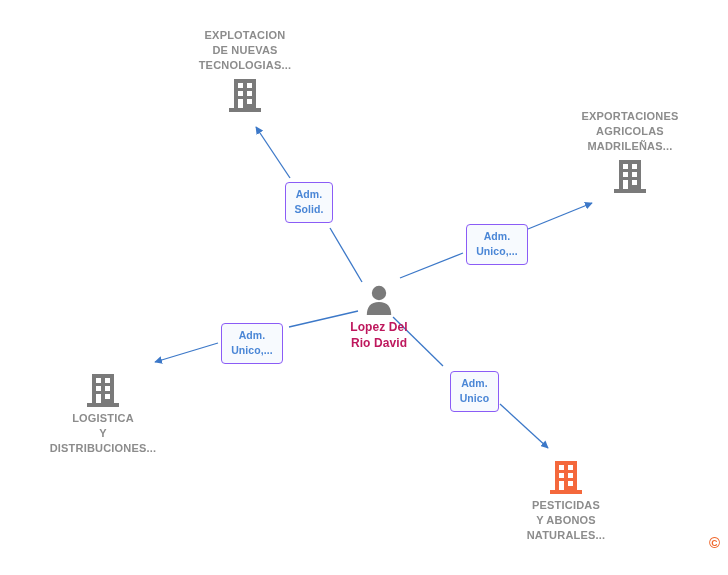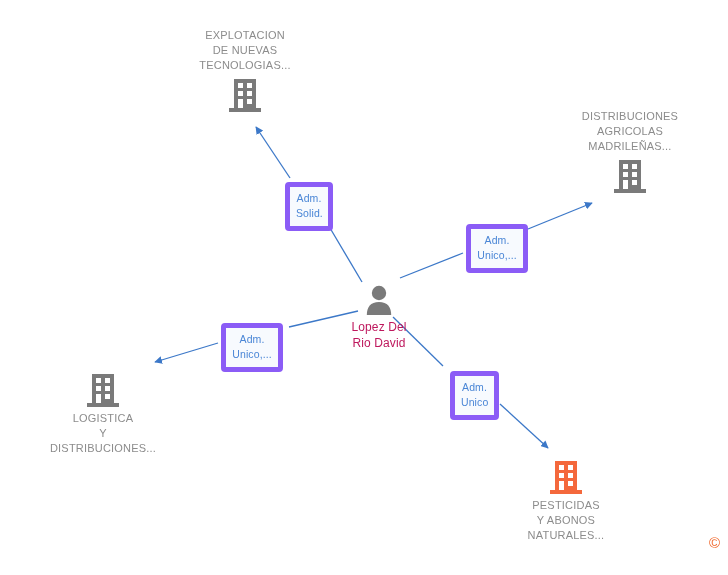--- a/index.html
+++ b/index.html
@@ -10,20 +10,21 @@
   body {
     font-family: "Liberation Sans", sans-serif;
     -webkit-font-smoothing: antialiased;
   }
   #canvas {
     position: relative;
     width: 728px;
     height: 558px;
     background: #ffffff;
     overflow: hidden;
+    font-weight: bold;
   }
   #edge-layer {
     position: absolute;
     left: 0;
     top: 0;
     width: 728px;
     height: 575px;
     pointer-events: none;
   }
 
@@ -51,21 +52,21 @@
     display: block;
     line-height: 0;
   }
   .node.above .icon-wrap { margin-top: 4px; }
   .node.below .node-label { margin-top: 3px; }
 
   
   .edge-label {
     position: absolute;
     box-sizing: border-box;
-    border: 5px solid #8b5cf6;
+    border: 1px solid #8b5cf6;
     border-radius: 4px;
     background: #f7fafe;
     color: #4a86d6;
     font-size: 10.5px;
     line-height: 15px;
     text-align: center;
     padding: 4px 6px 5px 6px;
     white-space: pre-line;
     letter-spacing: 0.1px;
   }
@@ -141,21 +142,21 @@
         <rect x="19" y="6" width="5" height="5" fill="#ffffff"></rect>
         <rect x="10" y="14" width="5" height="5" fill="#ffffff"></rect>
         <rect x="19" y="14" width="5" height="5" fill="#ffffff"></rect>
         <rect x="19" y="22" width="5" height="5" fill="#ffffff"></rect>
         <rect x="10" y="22" width="5" height="9" fill="#ffffff"></rect>
       </svg>
     </span>
   </div>
 
   <div class="node above" style="left:630px; top:109px;">
-    <div class="node-label">DISTRIBUCIONES
+    <div class="node-label">EXPORTACIONES
 AGRICOLAS
 MADRILEÑAS...</div>
     <span class="icon-wrap">
       <svg width="34" height="36" viewBox="0 0 34 36">
         <rect x="6" y="2" width="22" height="29" fill="#7a7a7a"></rect>
         <rect x="1" y="31" width="32" height="4" fill="#7a7a7a"></rect>
         <rect x="10" y="6" width="5" height="5" fill="#ffffff"></rect>
         <rect x="19" y="6" width="5" height="5" fill="#ffffff"></rect>
         <rect x="10" y="14" width="5" height="5" fill="#ffffff"></rect>
         <rect x="19" y="14" width="5" height="5" fill="#ffffff"></rect>

